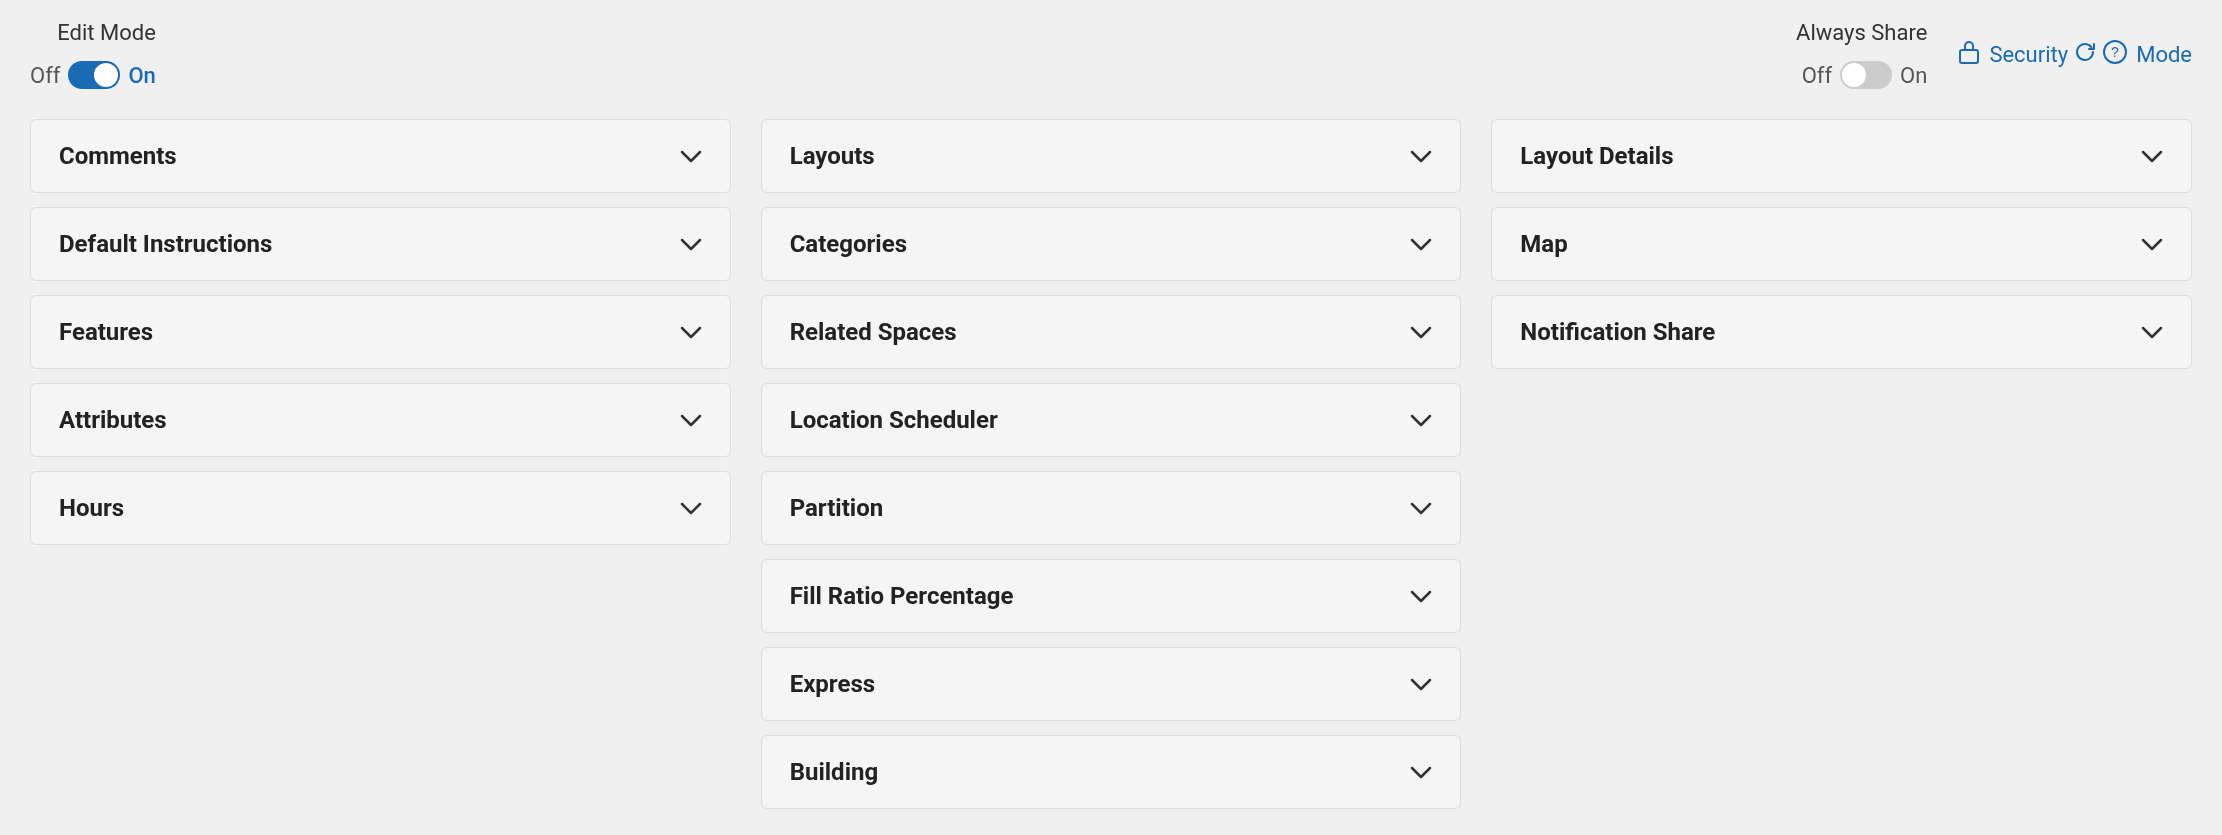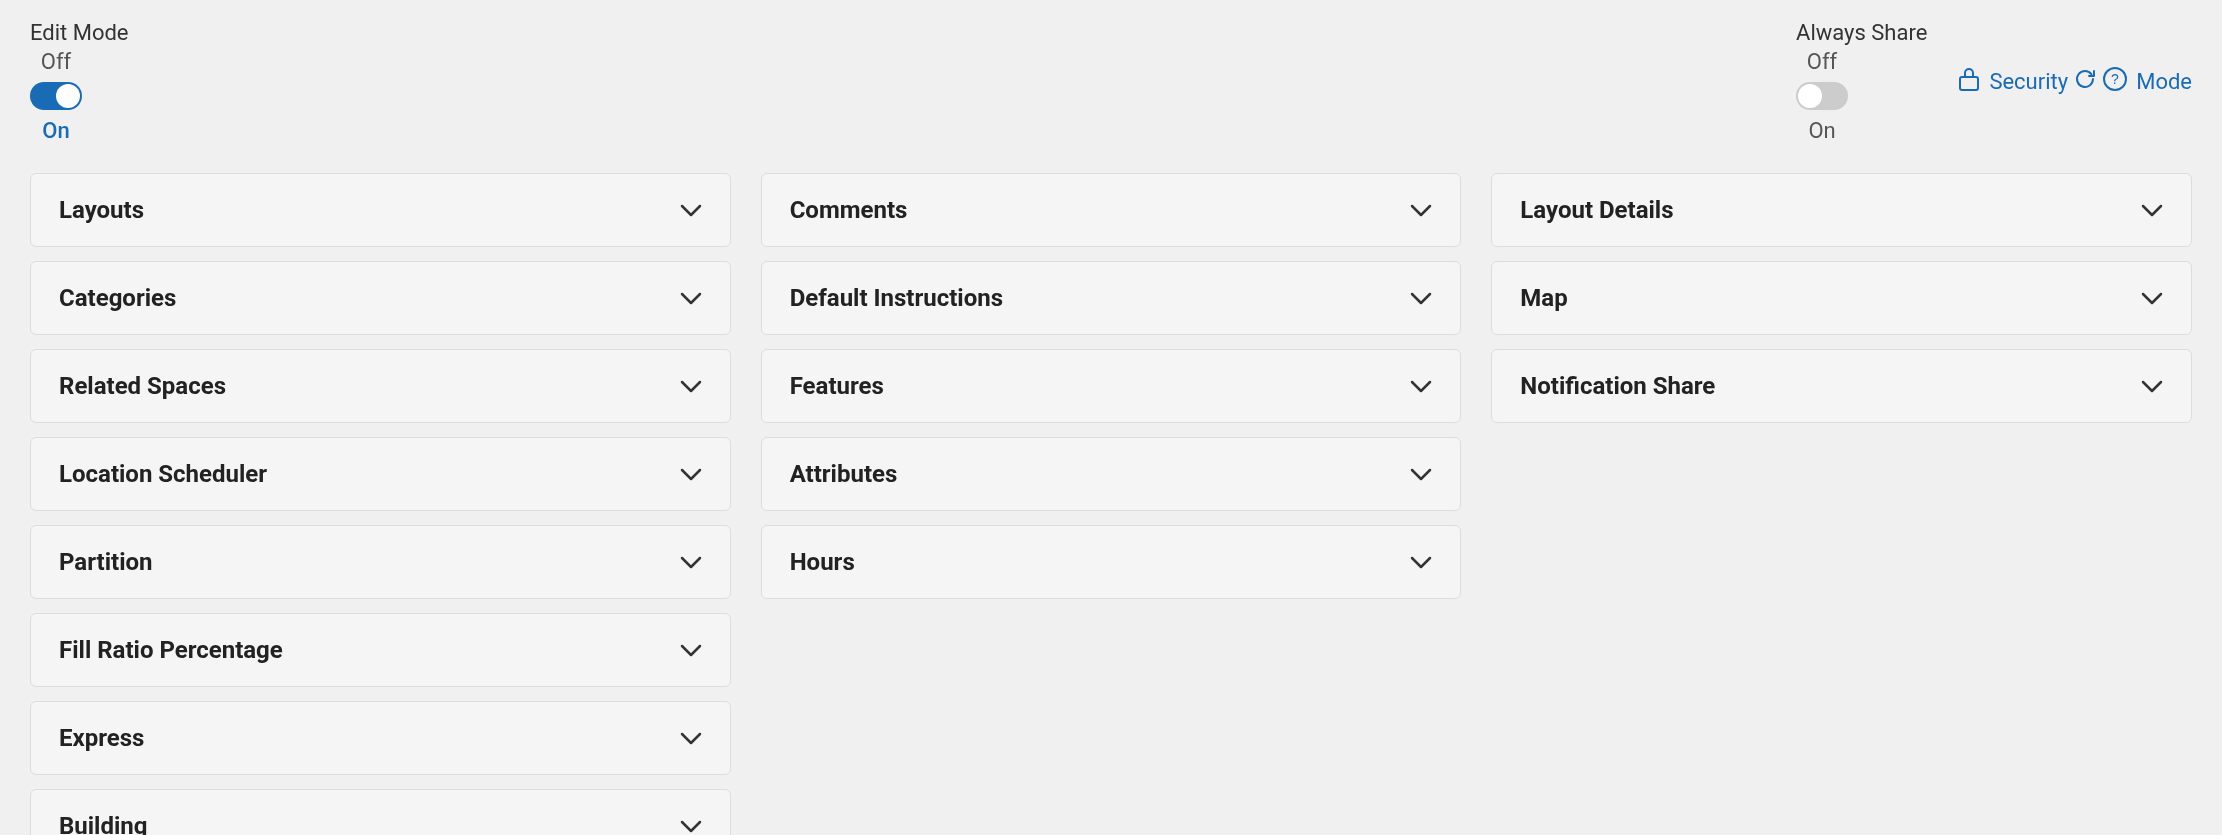--- a/index.html
+++ b/index.html
@@ -19,34 +19,34 @@
     .top-bar {
       display: flex;
       justify-content: space-between;
       align-items: flex-start;
       margin-bottom: 30px;
     }
 
     .toggle-group {
       display: flex;
       flex-direction: column;
-      align-items: flex-start;
+      align-items: flex-end;
+      gap: 12px;
     }
 
     .toggle-label {
       font-size: 22px;
       color: #333;
       margin-bottom: 4px;
     }
 
     .toggle-row {
       display: flex;
       align-items: center;
       gap: 8px;
-      flex-direction: column;
     }
 
     .toggle-text {
       font-size: 22px;
       color: #555;
     }
 
     .toggle-text.active {
       color: #1a6bb5;
       font-weight: 500;
@@ -205,20 +205,53 @@
           </svg>
         </span>
         <span>Mode</span>
       </button>
     </div>
   </div>
 </div>
 
 <div class="main-grid">
 
+  <div class="column" id="col1-container">
+      <div class="accordion-item">
+        <span class="accordion-label">Comments</span>
+        <span class="chevron-icon"><svg width="22" height="14" viewBox="0 0 22 14" fill="none" xmlns="http://www.w3.org/2000/svg">
+            <polyline points="2,2 11,11 20,2" stroke="#333" stroke-width="2.5" fill="none" stroke-linecap="round" stroke-linejoin="round"></polyline>
+          </svg></span>
+      </div>
+      <div class="accordion-item">
+        <span class="accordion-label">Default Instructions</span>
+        <span class="chevron-icon"><svg width="22" height="14" viewBox="0 0 22 14" fill="none" xmlns="http://www.w3.org/2000/svg">
+            <polyline points="2,2 11,11 20,2" stroke="#333" stroke-width="2.5" fill="none" stroke-linecap="round" stroke-linejoin="round"></polyline>
+          </svg></span>
+      </div>
+      <div class="accordion-item">
+        <span class="accordion-label">Features</span>
+        <span class="chevron-icon"><svg width="22" height="14" viewBox="0 0 22 14" fill="none" xmlns="http://www.w3.org/2000/svg">
+            <polyline points="2,2 11,11 20,2" stroke="#333" stroke-width="2.5" fill="none" stroke-linecap="round" stroke-linejoin="round"></polyline>
+          </svg></span>
+      </div>
+      <div class="accordion-item">
+        <span class="accordion-label">Attributes</span>
+        <span class="chevron-icon"><svg width="22" height="14" viewBox="0 0 22 14" fill="none" xmlns="http://www.w3.org/2000/svg">
+            <polyline points="2,2 11,11 20,2" stroke="#333" stroke-width="2.5" fill="none" stroke-linecap="round" stroke-linejoin="round"></polyline>
+          </svg></span>
+      </div>
+      <div class="accordion-item">
+        <span class="accordion-label">Hours</span>
+        <span class="chevron-icon"><svg width="22" height="14" viewBox="0 0 22 14" fill="none" xmlns="http://www.w3.org/2000/svg">
+            <polyline points="2,2 11,11 20,2" stroke="#333" stroke-width="2.5" fill="none" stroke-linecap="round" stroke-linejoin="round"></polyline>
+          </svg></span>
+      </div>
+    </div>
+
   <div class="column" id="col2-container">
       <div class="accordion-item">
         <span class="accordion-label">Layouts</span>
         <span class="chevron-icon"><svg width="22" height="14" viewBox="0 0 22 14" fill="none" xmlns="http://www.w3.org/2000/svg">
             <polyline points="2,2 11,11 20,2" stroke="#333" stroke-width="2.5" fill="none" stroke-linecap="round" stroke-linejoin="round"></polyline>
           </svg></span>
       </div>
       <div class="accordion-item">
         <span class="accordion-label">Categories</span>
         <span class="chevron-icon"><svg width="22" height="14" viewBox="0 0 22 14" fill="none" xmlns="http://www.w3.org/2000/svg">
@@ -256,53 +289,20 @@
           </svg></span>
       </div>
       <div class="accordion-item">
         <span class="accordion-label">Building</span>
         <span class="chevron-icon"><svg width="22" height="14" viewBox="0 0 22 14" fill="none" xmlns="http://www.w3.org/2000/svg">
             <polyline points="2,2 11,11 20,2" stroke="#333" stroke-width="2.5" fill="none" stroke-linecap="round" stroke-linejoin="round"></polyline>
           </svg></span>
       </div>
     </div>
 
-  <div class="column" id="col1-container">
-      <div class="accordion-item">
-        <span class="accordion-label">Comments</span>
-        <span class="chevron-icon"><svg width="22" height="14" viewBox="0 0 22 14" fill="none" xmlns="http://www.w3.org/2000/svg">
-            <polyline points="2,2 11,11 20,2" stroke="#333" stroke-width="2.5" fill="none" stroke-linecap="round" stroke-linejoin="round"></polyline>
-          </svg></span>
-      </div>
-      <div class="accordion-item">
-        <span class="accordion-label">Default Instructions</span>
-        <span class="chevron-icon"><svg width="22" height="14" viewBox="0 0 22 14" fill="none" xmlns="http://www.w3.org/2000/svg">
-            <polyline points="2,2 11,11 20,2" stroke="#333" stroke-width="2.5" fill="none" stroke-linecap="round" stroke-linejoin="round"></polyline>
-          </svg></span>
-      </div>
-      <div class="accordion-item">
-        <span class="accordion-label">Features</span>
-        <span class="chevron-icon"><svg width="22" height="14" viewBox="0 0 22 14" fill="none" xmlns="http://www.w3.org/2000/svg">
-            <polyline points="2,2 11,11 20,2" stroke="#333" stroke-width="2.5" fill="none" stroke-linecap="round" stroke-linejoin="round"></polyline>
-          </svg></span>
-      </div>
-      <div class="accordion-item">
-        <span class="accordion-label">Attributes</span>
-        <span class="chevron-icon"><svg width="22" height="14" viewBox="0 0 22 14" fill="none" xmlns="http://www.w3.org/2000/svg">
-            <polyline points="2,2 11,11 20,2" stroke="#333" stroke-width="2.5" fill="none" stroke-linecap="round" stroke-linejoin="round"></polyline>
-          </svg></span>
-      </div>
-      <div class="accordion-item">
-        <span class="accordion-label">Hours</span>
-        <span class="chevron-icon"><svg width="22" height="14" viewBox="0 0 22 14" fill="none" xmlns="http://www.w3.org/2000/svg">
-            <polyline points="2,2 11,11 20,2" stroke="#333" stroke-width="2.5" fill="none" stroke-linecap="round" stroke-linejoin="round"></polyline>
-          </svg></span>
-      </div>
-    </div>
-
   <div class="column" id="col3-container">
       <div class="accordion-item">
         <span class="accordion-label">Layout Details</span>
         <span class="chevron-icon"><svg width="22" height="14" viewBox="0 0 22 14" fill="none" xmlns="http://www.w3.org/2000/svg">
             <polyline points="2,2 11,11 20,2" stroke="#333" stroke-width="2.5" fill="none" stroke-linecap="round" stroke-linejoin="round"></polyline>
           </svg></span>
       </div>
       <div class="accordion-item">
         <span class="accordion-label">Map</span>
         <span class="chevron-icon"><svg width="22" height="14" viewBox="0 0 22 14" fill="none" xmlns="http://www.w3.org/2000/svg">

